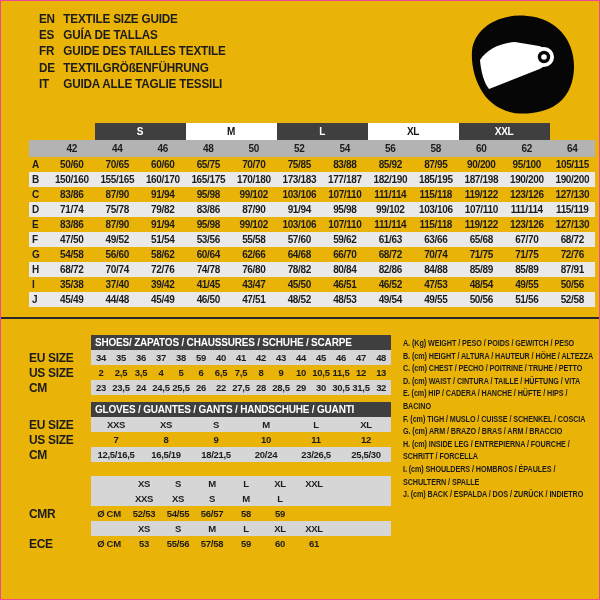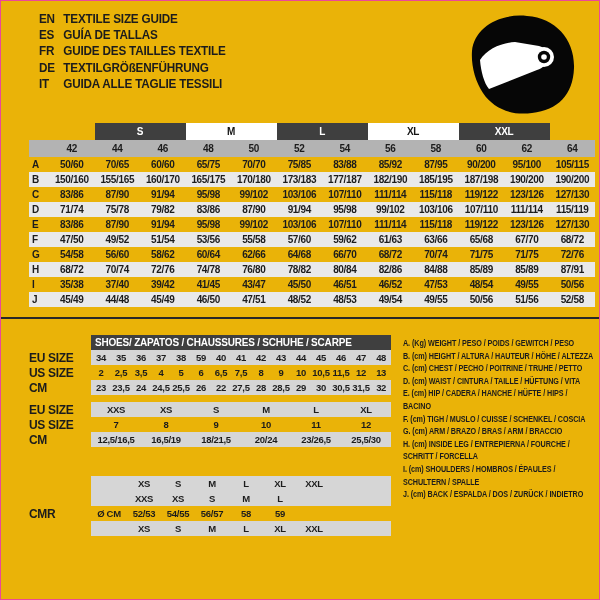--- a/index.html
+++ b/index.html
@@ -359,20 +359,24 @@
         <col style="width: 62px;">
         <col style="width: 50px;">
         <col style="width: 50px;">
         <col style="width: 50px;">
         <col style="width: 50px;">
         <col style="width: 50px;">
         <col style="width: 50px;">
       </colgroup>
     <tbody>
         <tr>
+          <td></td>
+          <td class="bar" colspan="6">GLOVES / GUANTES / GANTS / HANDSCHUHE / GUANTI</td>
+        </tr>
+        <tr>
           <td class="side-label">EU SIZE</td>
           <td class="subgray">XXS</td>
           <td class="subgray">XS</td>
           <td class="subgray">S</td>
           <td class="subgray">M</td>
           <td class="subgray">L</td>
           <td class="subgray">XL</td>
         </tr>
         <tr>
           <td class="side-label">US SIZE</td>
@@ -444,20 +448,31 @@
         <tr>
           <td></td>
           <td class="subgray"></td>
           <td class="subgray">XS</td>
           <td class="subgray">S</td>
           <td class="subgray">M</td>
           <td class="subgray">L</td>
           <td class="subgray">XL</td>
           <td class="subgray">XXL</td>
           <td class="subgray"></td>
+        </tr>
+        <tr>
+          <td class="side-label">ECE</td>
+          <td>Ø CM</td>
+          <td>53</td>
+          <td>55/56</td>
+          <td>57/58</td>
+          <td>59</td>
+          <td>60</td>
+          <td>61</td>
+          <td></td>
         </tr>
       </tbody>
   </table>
 
   <div class="legend">
       <div>A. (Kg) WEIGHT / PESO / POIDS / GEWITCH / PESO</div>
       <div>B. (cm) HEIGHT / ALTURA / HAUTEUR / HÖHE / ALTEZZA</div>
       <div>C. (cm) CHEST / PECHO / POITRINE / TRUHE / PETTO</div>
       <div>D. (cm) WAIST / CINTURA / TAILLE / HÜFTUNG / VITA</div>
       <div>E. (cm) HIP / CADERA / HANCHE / HÜFTE / HIPS / BACINO</div>

